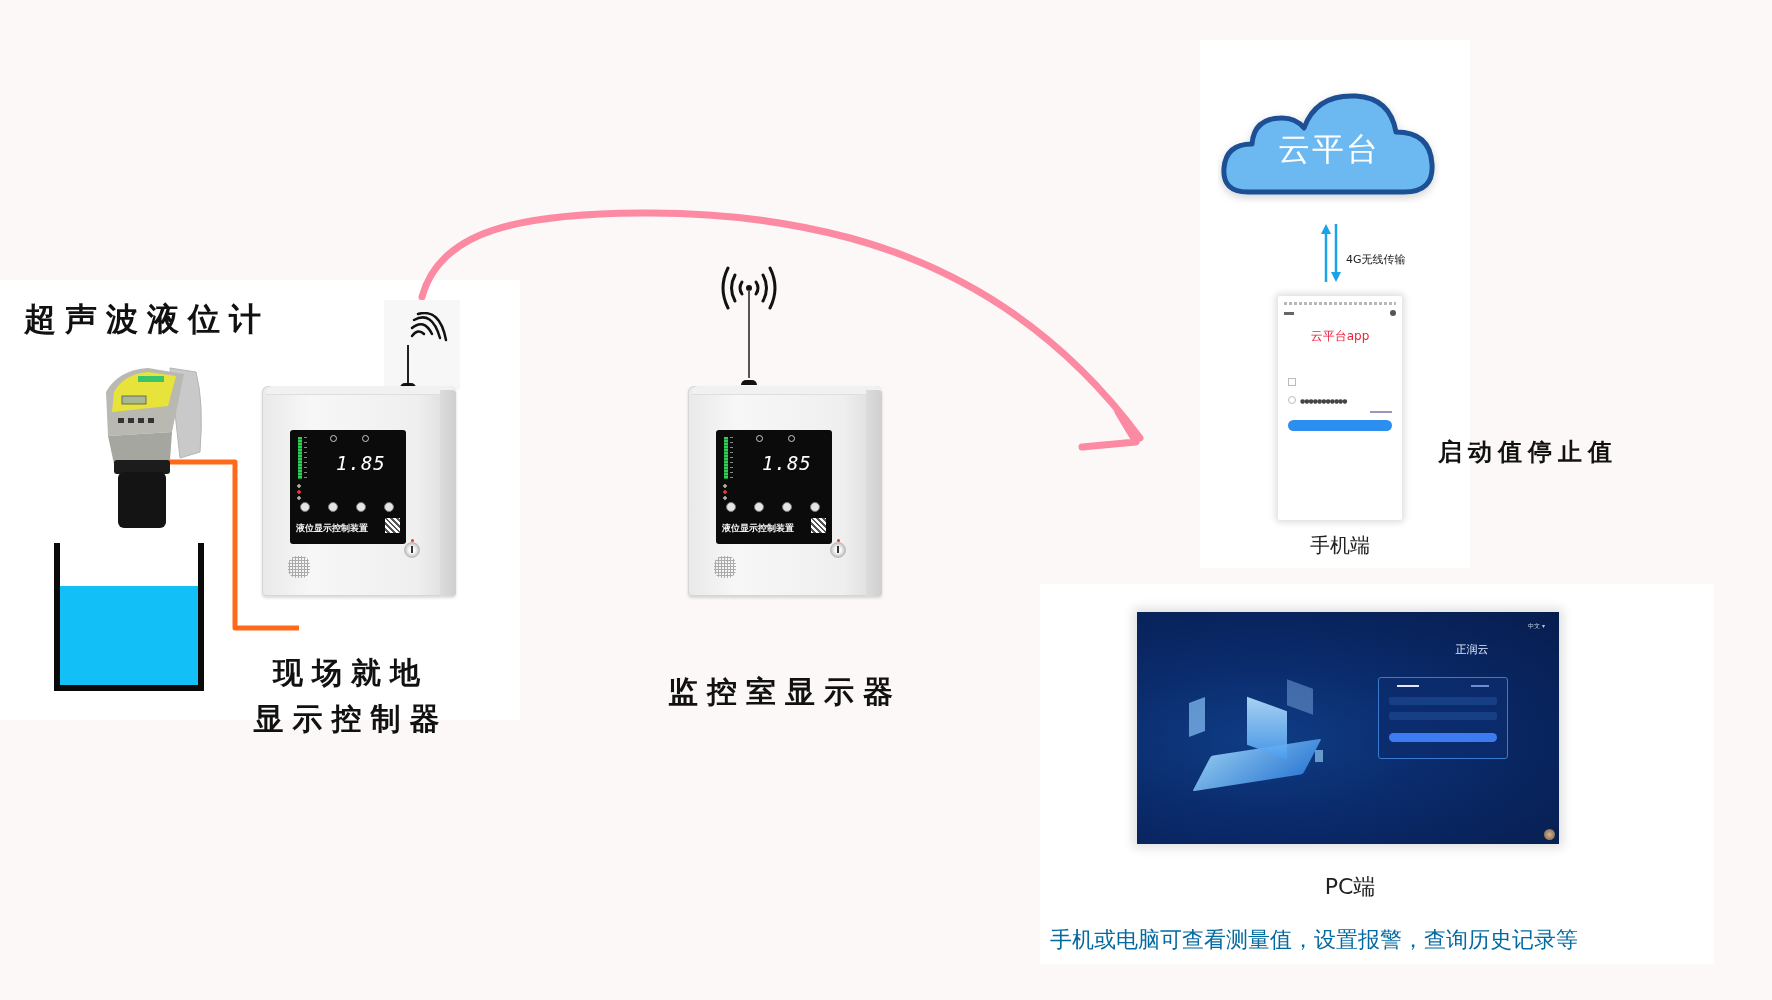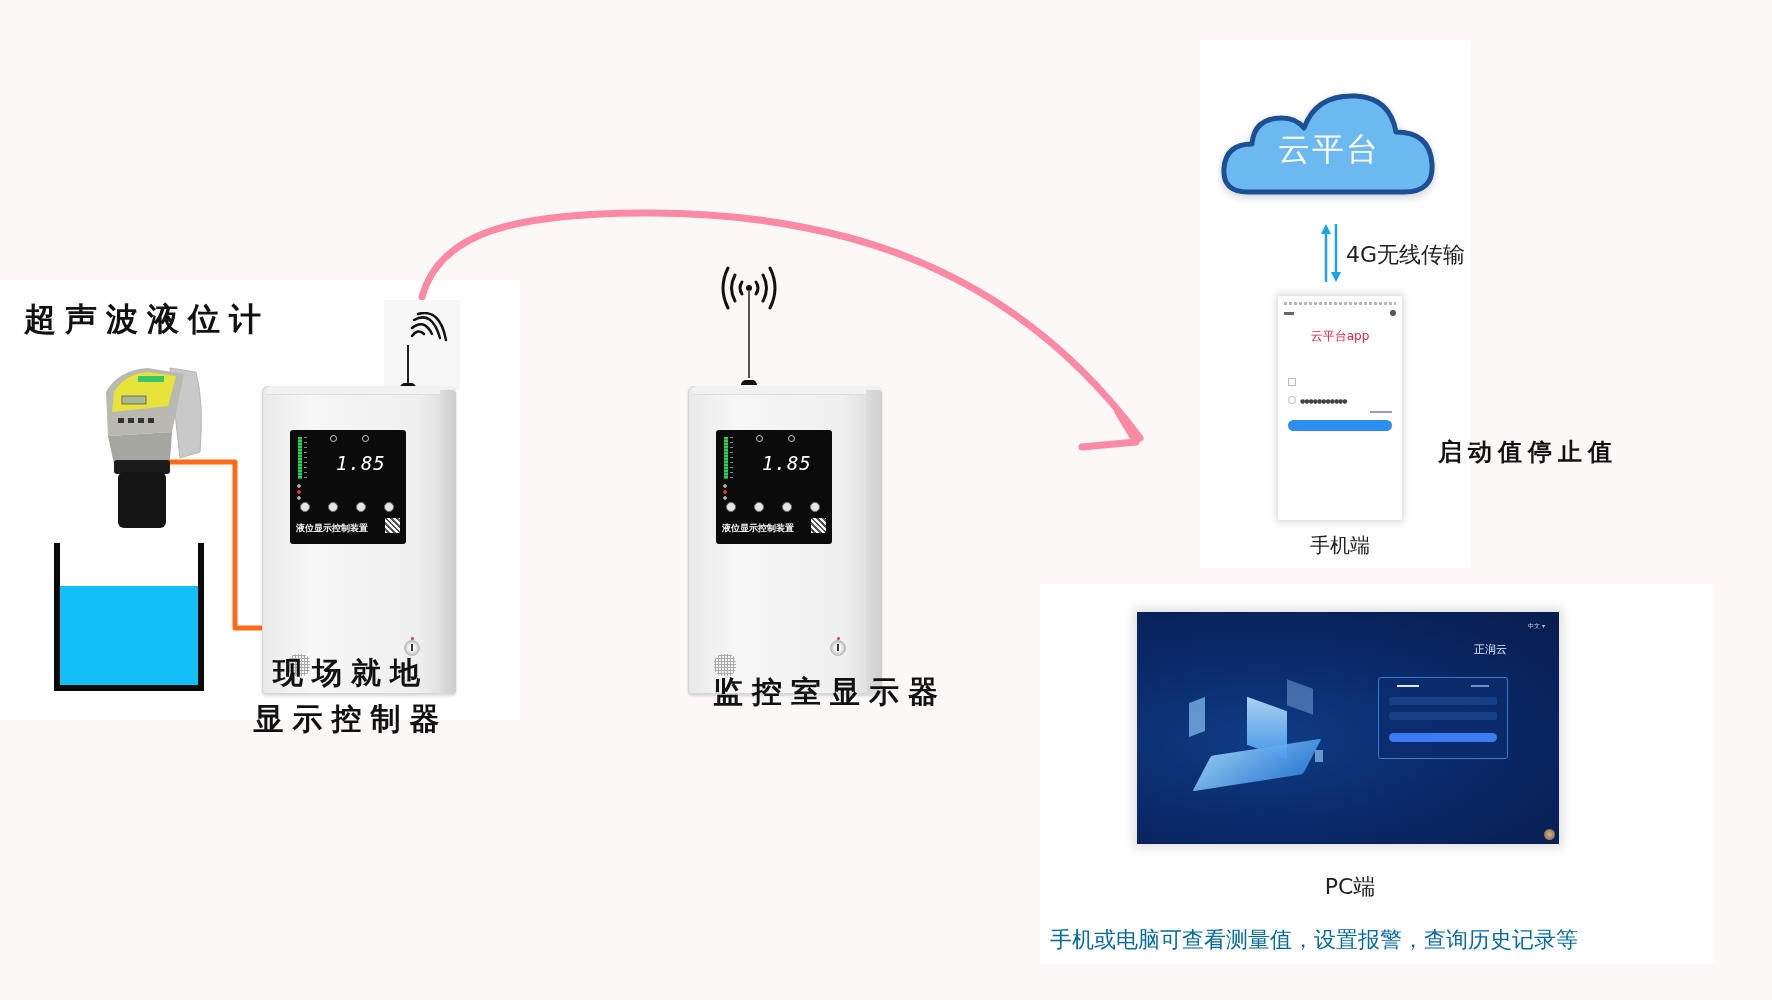--- a/index.html
+++ b/index.html
@@ -20,21 +20,21 @@
   #sensor { left:88px; top:362px; width:118px; height:170px; }
   
   #tank { left:54px; top:543px; width:150px; height:148px; }
   #tank .wall-l { position:absolute; left:0; top:0; width:6px; height:148px; background:#0a0a0a; }
   #tank .wall-r { position:absolute; right:0; top:0; width:6px; height:148px; background:#0a0a0a; }
   #tank .floor { position:absolute; left:0; bottom:0; width:150px; height:6px; background:#0a0a0a; }
   #tank .water { position:absolute; left:6px; right:6px; bottom:6px; height:105px; background:#12bff7; }
 
   
   .device {
-    position:absolute; width:194px; height:308px;
+    position:absolute; width:194px; height:210px;
     background:linear-gradient(90deg,#e9e9e9 0%,#f7f7f7 25%,#efefef 80%,#d9d9d9 100%);
     border-radius:6px 6px 4px 4px;
     box-shadow: 0 2px 3px rgba(0,0,0,0.15), inset 0 0 0 1px #d6d6d6;
   }
   .device .side { position:absolute; right:0; top:4px; width:16px; bottom:0; background:linear-gradient(90deg,#dcdcdc,#cfcfcf); border-radius:0 4px 4px 0; }
   .device .top { position:absolute; left:4px; right:0; top:0; height:8px; background:#f1f1f1; border-bottom:1px solid #dedede; border-radius:6px 6px 0 0; }
   .device .screen {
     position:absolute; left:28px; top:44px; width:116px; height:114px;
     background:#0b0b0b; border-radius:3px;
   }
@@ -65,28 +65,28 @@
   .device .lock::before { content:""; position:absolute; left:6px; top:-4px; width:3px; height:3px; background:#e33; border-radius:50%; }
 
   #device-left { left:262px; top:386px; }
   #device-mid { left:688px; top:386px; }
 
   .antenna-pole { position:absolute; width:2px; background:#222; }
   .antenna-base { position:absolute; width:16px; height:5px; background:#111; border-radius:8px 8px 0 0; }
 
   .label-center { position:absolute; text-align:center; font-size:30px; }
   #local-label { left:246px; top:650px; width:210px; line-height:46px; }
-  #monitor-label { left:660px; top:672px; width:250px;margin-left:45px; }
+  #monitor-label { left:660px; top:672px; width:250px; }
 
   
   #cloud-panel { left:1200px; top:40px; width:270px; height:528px; background:#fff; }
   #cloud { left:1218px; top:88px; width:222px; height:115px; }
   #cloud-text { left:1218px; top:128px; width:222px; text-align:center; color:#fff; font-size:32px; letter-spacing:2px; }
   #tx-arrows { left:1320px; top:222px; width:22px; height:62px; }
-  #tx-label { left:1346px; top:240px; font-size:22px; color:#222; }
+  #tx-label { left:1346px; top:252px; font-size:11px; color:#222; }
 
   #phone {
     left:1278px; top:296px; width:124px; height:224px; background:#fff;
     box-shadow:0 0 6px 3px rgba(0,0,0,0.12); border-radius:2px;
   }
   #phone .status { position:absolute; left:6px; right:6px; top:6px; height:3px;
     background:repeating-linear-gradient(90deg,#888 0 3px,transparent 3px 5px); opacity:.6; }
   #phone .nav { position:absolute; left:6px; top:16px; width:10px; height:3px; background:#666; }
   #phone .navr { position:absolute; right:6px; top:14px; width:6px; height:6px; border-radius:50%; background:#555; }
   #phone .app-name { position:absolute; left:0; right:0; top:32px; text-align:center; font-size:12px; color:#f0203a; }
@@ -107,21 +107,21 @@
     box-shadow:0 0 10px 4px rgba(0,0,0,0.12);
     overflow:hidden;
   }
   #pc-screen .laptop-base { position:absolute; left:70px; top:135px; width:100px; height:36px;
     background:linear-gradient(135deg,#9ad7ff,#3a8be6); transform:skewX(-35deg) rotate(-10deg); opacity:.85; border-radius:2px; }
   #pc-screen .laptop-lid { position:absolute; left:110px; top:92px; width:40px; height:48px;
     background:linear-gradient(160deg,#b8e3ff,#4a9df0); transform:skewY(20deg); opacity:.9; }
   #pc-screen .float1 { position:absolute; left:52px; top:88px; width:16px; height:34px; background:#7fb8ee; opacity:.75; transform:skewY(-20deg); }
   #pc-screen .float2 { position:absolute; left:150px; top:72px; width:26px; height:26px; background:#6f9fd6; opacity:.55; transform:skewY(20deg); }
   #pc-screen .float3 { position:absolute; left:178px; top:138px; width:8px; height:12px; background:#8fc4f0; opacity:.7; }
-  #pc-screen .brand { position:absolute; left:300px; top:30px; width:70px; text-align:right; color:#e6eefc; font-size:11px; }
+  #pc-screen .brand { position:absolute; left:300px; top:30px; width:70px; text-align:center; color:#e6eefc; font-size:11px; }
   #pc-screen .lang { position:absolute; right:14px; top:10px; color:#bcd; font-size:6px; }
   #pc-screen .login-box { position:absolute; left:241px; top:65px; width:128px; height:80px;
     border:1px solid #3a7ad0; border-radius:3px; background:rgba(12,44,110,0.7); }
   .login-box .tab1 { position:absolute; left:18px; top:7px; width:22px; height:2px; background:#dfe8ff; }
   .login-box .tab2 { position:absolute; right:18px; top:7px; width:18px; height:2px; background:#6b8fd0; }
   .login-box .in1 { position:absolute; left:10px; right:10px; top:19px; height:8px; background:#173f86; border-radius:2px; }
   .login-box .in2 { position:absolute; left:10px; right:10px; top:34px; height:8px; background:#173f86; border-radius:2px; }
   .login-box .btn { position:absolute; left:10px; right:10px; top:55px; height:9px; background:#3d7cf0; border-radius:5px; }
   #pc-screen .avatar { position:absolute; right:4px; bottom:4px; width:11px; height:11px; border-radius:50%; background:radial-gradient(#d9b48a,#6b5a4a); }
   #pc-label { left:1290px; top:872px; width:120px; text-align:center; font-size:22px; color:#222; }

